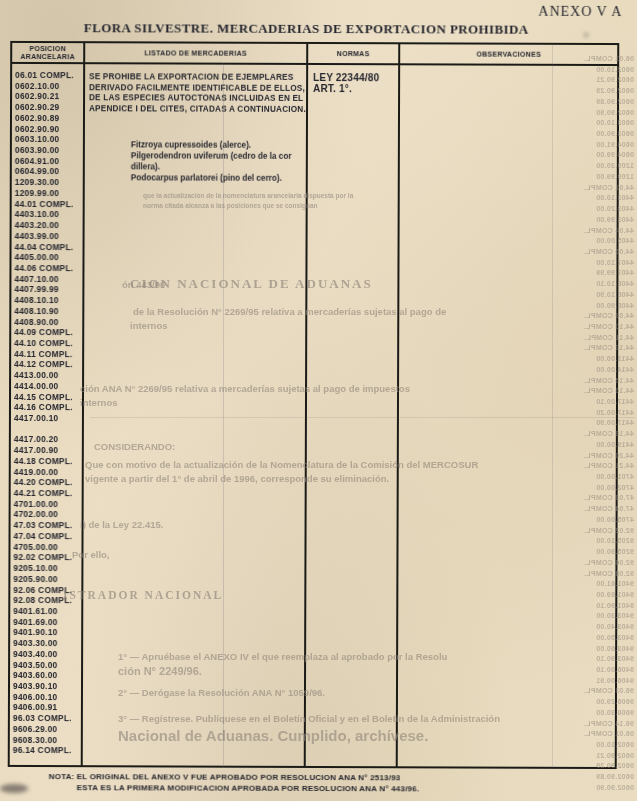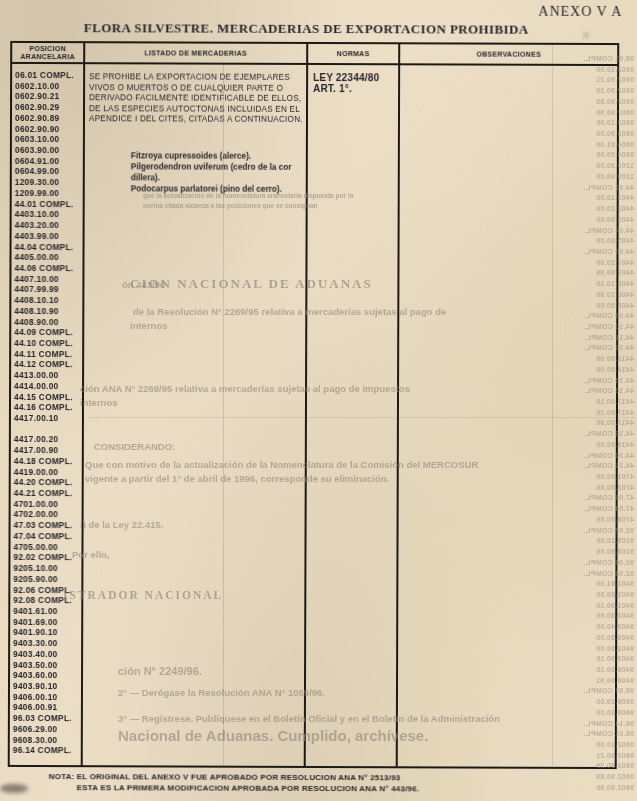--- a/index.html
+++ b/index.html
@@ -37,21 +37,21 @@
   .body-row{display:flex;height:calc(100% - 21px);}
   .c1{width:73px;}.c2{width:223px;}.c3{width:92px;}.c4{flex:1;}
   .cell{box-sizing:border-box;border-right:2.5px solid #1a1a17;}
   .cell:last-child{border-right:none;}
   .hdr-cell{display:flex;flex-direction:column;align-items:center;justify-content:center;
          font-size:7px;font-weight:700;letter-spacing:.3px;line-height:8px;text-align:center;}
   #codes-col{padding:6px 0 0 3px;}
   .code-line{height:10.72px;line-height:10.72px;font-size:8.3px;font-weight:700;
          letter-spacing:.3px;white-space:nowrap;}
   #merch-cell{padding:8px 4px 0 4px;}
-  .par-line{height:10.6px;line-height:10.6px;font-size:8.2px;font-weight:400;
+  .par-line{height:10.6px;line-height:10.6px;font-size:8.2px;font-weight:700;
          letter-spacing:.2px;white-space:nowrap;}
   #merch-species{margin:25px 0 0 42px;}
   .sp-line{height:11px;line-height:11px;font-size:8.2px;font-weight:700;white-space:nowrap;}
   #normas-cell{padding:7px 0 0 5px;}
   .norm-line{height:11px;line-height:11px;font-size:10px;font-weight:700;letter-spacing:.2px;}
   
   #note{position:absolute;left:50px;top:772px;font-size:8px;font-weight:700;
         letter-spacing:.2px;line-height:11px;}
   #note .nrow{display:flex;}
   #note .nlabel{width:28px;}
@@ -141,20 +141,21 @@
     <div class="bleed" style="left: 133px; top: 306px; font-size: 9.5px;">de la Resolución N° 2269/95 relativa a mercaderías sujetas al pago de</div>
     <div class="bleed" style="left: 130px; top: 320px; font-size: 9.5px;">internos</div>
     <div class="bleed" style="left: 80px; top: 383px; font-size: 9.5px;">ción ANA N° 2269/95 relativa a mercaderías sujetas al pago de impuestos</div>
     <div class="bleed" style="left: 80px; top: 397px; font-size: 9.5px;">internos</div>
     <div class="bleed" style="left: 94px; top: 441px; font-size: 9.5px;">CONSIDERANDO:</div>
     <div class="bleed" style="left: 85px; top: 459px; font-size: 9.5px;">Que con motivo de la actualización de la Nomenclatura de la Comisión del MERCOSUR</div>
     <div class="bleed" style="left: 85px; top: 473px; font-size: 9.5px;">vigente a partir del 1° de abril de 1996, corresponde su eliminación.</div>
     <div class="bleed" style="left: 80px; top: 519px; font-size: 9.5px;">i) de la Ley 22.415.</div>
     <div class="bleed" style="left: 72px; top: 549px; font-size: 9.5px;">Por ello,</div>
     <div class="bleed b" style="left: 63px; top: 589px; font-size: 11.5px;">ISTRADOR NACIONAL</div>
+    <div class="bleed" style="left: 118px; top: 651px; font-size: 9.5px;">1° — Apruébase el ANEXO IV el que reemplaza al aprobado por la Resolu</div>
     <div class="bleed" style="left: 118px; top: 665px; font-size: 11px;">ción N° 2249/96.</div>
     <div class="bleed" style="left: 118px; top: 687px; font-size: 9.5px;">2° — Derógase la Resolución ANA N° 1059/96.</div>
     <div class="bleed" style="left: 118px; top: 713px; font-size: 9.5px;">3° — Regístrese. Publíquese en el Boletín Oficial y en el Boletín de la Administración</div>
     <div class="bleed" style="left: 118px; top: 727px; font-size: 15px;">Nacional de Aduanas. Cumplido, archívese.</div>
   </div>
 
 <div class="ghostline" style="left:223px;top:63px;width:1px;height:705px;"></div>
 <div class="ghostline" style="left:552px;top:44px;width:1px;height:724px;opacity:.8;"></div>
 <div class="ghostline" style="left:90px;top:417px;width:545px;height:1px;opacity:.7;"></div>
 
@@ -242,21 +243,20 @@
             <div class="code-line">9406.00.10</div>
             <div class="code-line">9406.00.91</div>
             <div class="code-line">96.03 COMPL.</div>
             <div class="code-line">9606.29.00</div>
             <div class="code-line">9608.30.00</div>
             <div class="code-line">96.14 COMPL.</div>
           </div>
       <div class="cell c2" id="merch-cell">
         <div id="merch-par">
               <div class="par-line">SE PROHIBE LA EXPORTACION DE EJEMPLARES</div>
-              <div class="par-line">VIVOS O MUERTOS O DE CUALQUIER PARTE O</div>
               <div class="par-line">DERIVADO FACILMENTE IDENTIFICABLE DE ELLOS,</div>
               <div class="par-line">DE LAS ESPECIES AUTOCTONAS INCLUIDAS EN EL</div>
               <div class="par-line">APENDICE I DEL CITES, CITADAS A CONTINUACION.</div>
             </div>
         <div id="merch-species">
               <div class="sp-line">Fitzroya cupressoides (alerce).</div>
               <div class="sp-line">Pilgerodendron uviferum (cedro de la cor</div>
               <div class="sp-line">dillera).</div>
               <div class="sp-line">Podocarpus parlatorei (pino del cerro).</div>
             </div>

